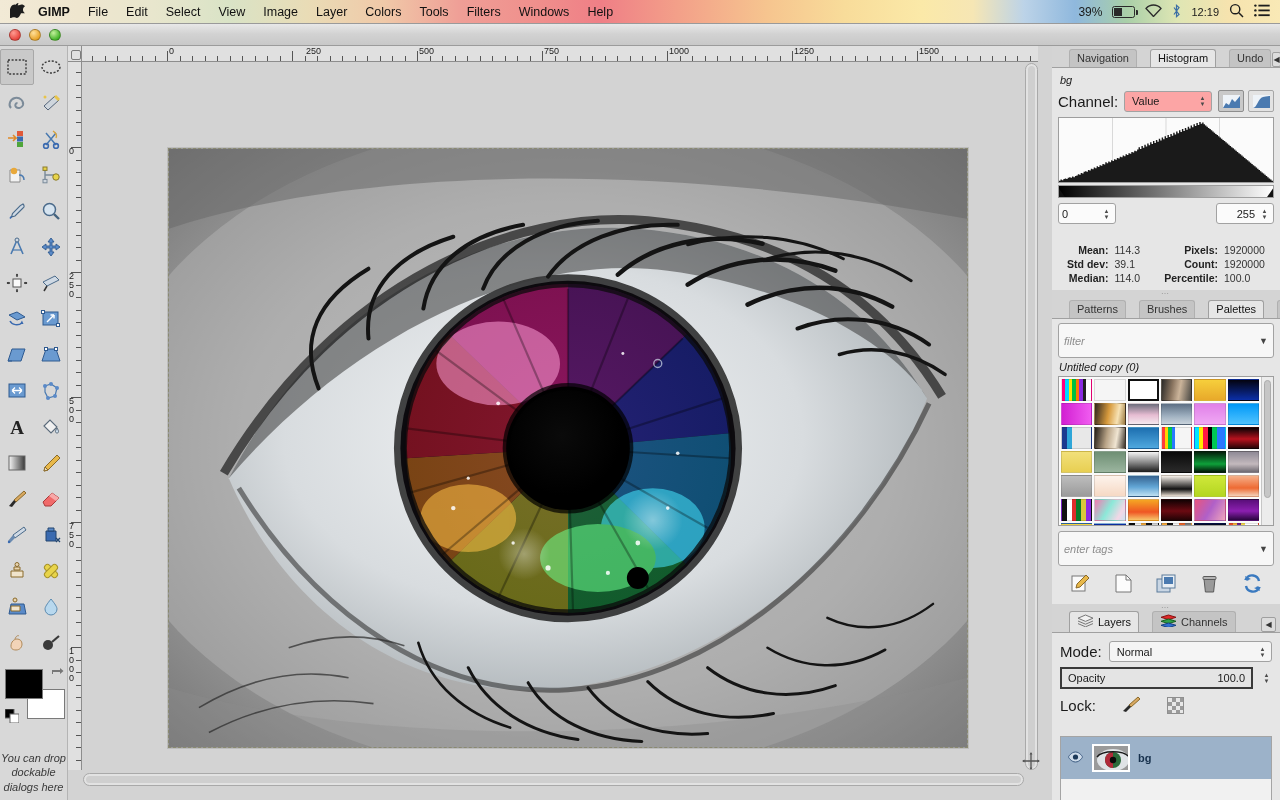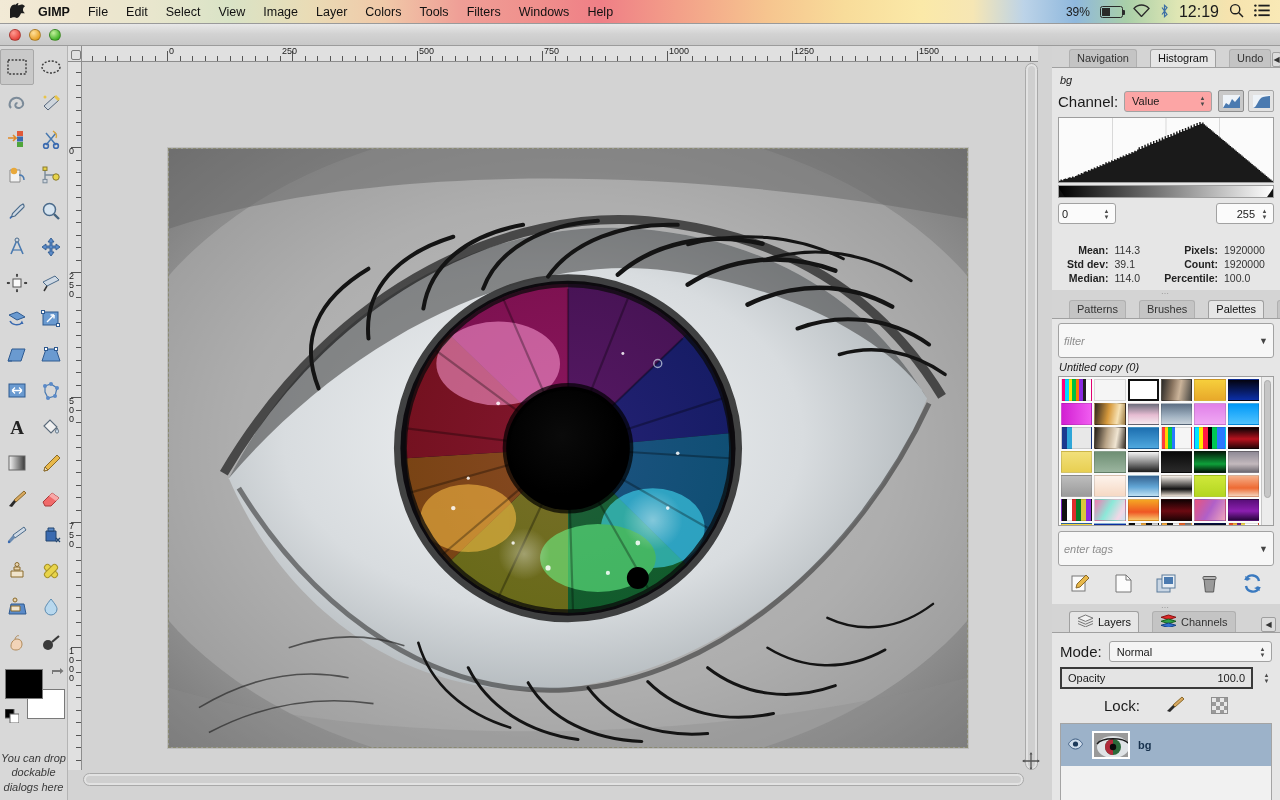--- a/index.html
+++ b/index.html
@@ -28,21 +28,21 @@
   .macbar .left { display: flex; align-items: center; gap: 0; padding-left: 10px; }
   .macbar .right { margin-left: auto; display: flex; align-items: center; gap: 10px; padding-right: 10px; }
   .mitem { font-size: 12.5px; padding: 2px 9px; color: #111; white-space: nowrap; }
   .mitem.bold { font-weight: bold; }
   .apple { width: 15px; height: 17px; position: relative; margin-right: 4px; }
   .apple svg { display:block; }
   .battpct { font-size: 12px; }
   .batt { width: 23px; height: 12px; border: 1.4px solid #2a2a2a; border-radius: 2.5px; position: relative; }
   .batt:after { content:""; position:absolute; right:-3.5px; top:3px; width:2px; height:5px; background:#2a2a2a; border-radius:0 1px 1px 0; }
   .batt i { position:absolute; left:1px; top:1px; bottom:1px; width:8px; background:#2a2a2a; display:block; }
-  .clock { font-size: 16px; }
+  .clock { font-size: 11px; }
 
   
   .gwin {
     position: absolute; top: 24px; left: 0; width: 1280px; height: 776px;
     background: #d6d6d6;
   }
   .titlebar {
     position: relative; height: 22px; width: 100%;
     background: linear-gradient(180deg, #e8e8e8 0%, #d2d2d2 48%, #c8c8c8 100%);
     border-bottom: 1px solid #9b9b9b;
@@ -185,21 +185,21 @@
   .swatch.selected { outline: 2px solid #111; outline-offset: -2px; }
   .palscroll { width: 12px; background: #ececec; border-left: 1px solid #c6c6c6; position: relative; }
   .palscroll i { position:absolute; left:2px; right:2px; top:3px; height: 118px; background:#c6c6c6; border-radius:5px; border:1px solid #ababab; }
   .btnrow { display: flex; justify-content: space-around; align-items: center; height: 28px; margin-top: 4px; background: #e6e6e6; }
   .dockgrip { height: 7px; display:flex; align-items:center; justify-content:center; color:#9a9a9a; font-size:8px; letter-spacing:2px; }
 
   .moderow { display: flex; align-items: center; gap: 7px; padding: 4px 2px 0; }
   .modebox { flex:1; height: 21px; background: #f5f5f5; border: 1px solid #a2a2a2; border-radius:3px; display:flex; align-items:center; padding: 0 3px 0 7px; font-size: 11px; }
   .opacrow { display:flex; align-items:center; gap: 4px; padding: 5px 2px 0; }
   .opacbar { flex:1; height: 22px; background: #e4e4e4; border: 2px solid #3a3a3a; display:flex; align-items:center; justify-content:space-between; padding: 0 6px; font-size: 11px; }
-  .lockrow { display:flex; align-items:center; gap: 26px; padding: 7px 2px 8px; margin-left: 44px; }
+  .lockrow { display:flex; align-items:center; gap: 26px; padding: 7px 2px 21px; }
   .checker { width:17px; height:17px; background-image: linear-gradient(45deg,#9a9a9a 25%,transparent 25%,transparent 75%,#9a9a9a 75%),linear-gradient(45deg,#9a9a9a 25%,#e8e8e8 25%,#e8e8e8 75%,#9a9a9a 75%); background-size: 8px 8px; background-position: 0 0, 4px 4px; border:1px solid #8f8f8f; }
   .layerlist { background: #f1f1f1; border: 1px solid #a4a4a4; height: 92px; margin: 0 2px; }
   .layerrow { display:flex; align-items:center; gap: 8px; height: 42px; padding: 0 6px; background: #9cb2c9; }
   .layerrow .thumb { width: 38px; height: 28px; border: 2px solid #fff; overflow:hidden; position:relative; background:#777; }
   .layername { font-size: 11px; font-weight: bold; color: #17314d; }
   .layerbtns { display:flex; align-items:center; justify-content: space-around; height: 30px; background: #e2e2e2; border-top: 1px solid #bdbdbd; }
 
   svg { shape-rendering: geometricPrecision; }
 </style>
 </head>
@@ -625,21 +625,21 @@
               <div class="tick" style="left:847.5px;height:5px"></div>
               <div class="tick" style="left:860px;height:5px"></div>
               <div class="tick" style="left:872.5px;height:5px"></div>
               <div class="tick" style="left:885px;height:5px"></div>
               <div class="tick" style="left:897.5px;height:5px"></div>
               <div class="tick" style="left:910px;height:5px"></div>
               <div class="tick" style="left:922.5px;height:5px"></div>
               <div class="tick" style="left:935px;height:5px"></div>
               <div class="tick" style="left:947.5px;height:5px"></div>
               <div class="rlabel" style="left:85px">0</div>
-              <div class="rlabel" style="left:198px">250</div>
+              <div class="rlabel" style="left:222px">250</div>
               <div class="rlabel" style="left:335px">500</div>
               <div class="rlabel" style="left:460px">750</div>
               <div class="rlabel" style="left:585px">1000</div>
               <div class="rlabel" style="left:710px">1250</div>
               <div class="rlabel" style="left:835px">1500</div>
             </div>
         </div>
         <div class="ruler-v">
           <div id="ruler-v-inner">
               <div class="tickv" style="top:10px;width:5px"></div>

